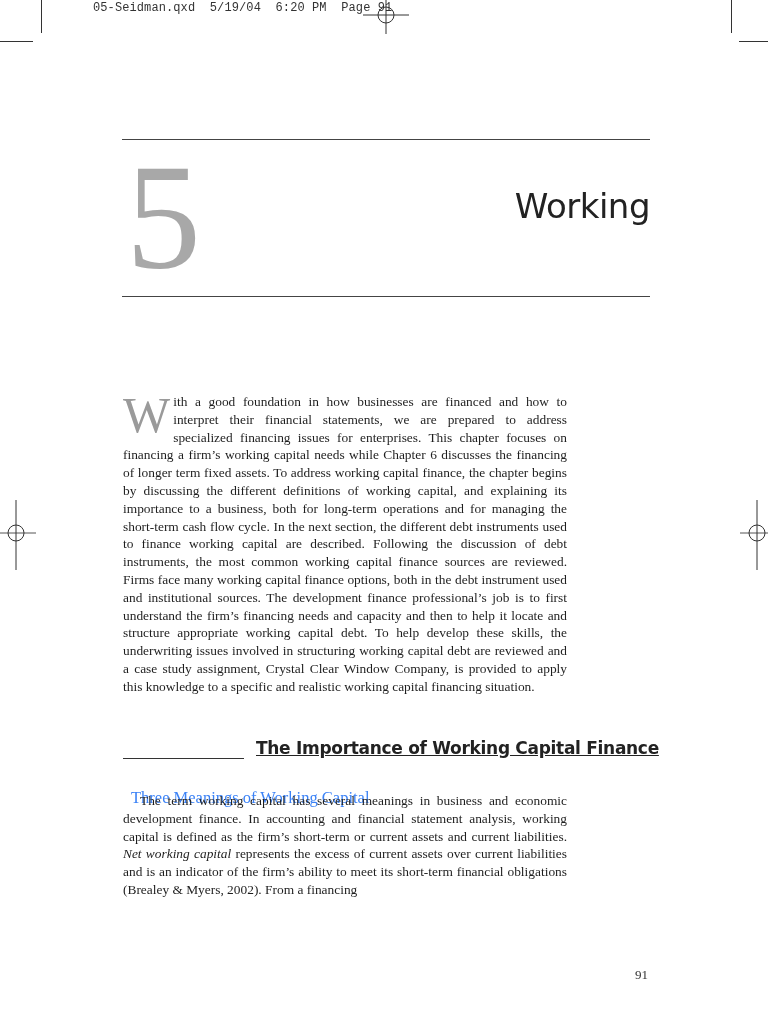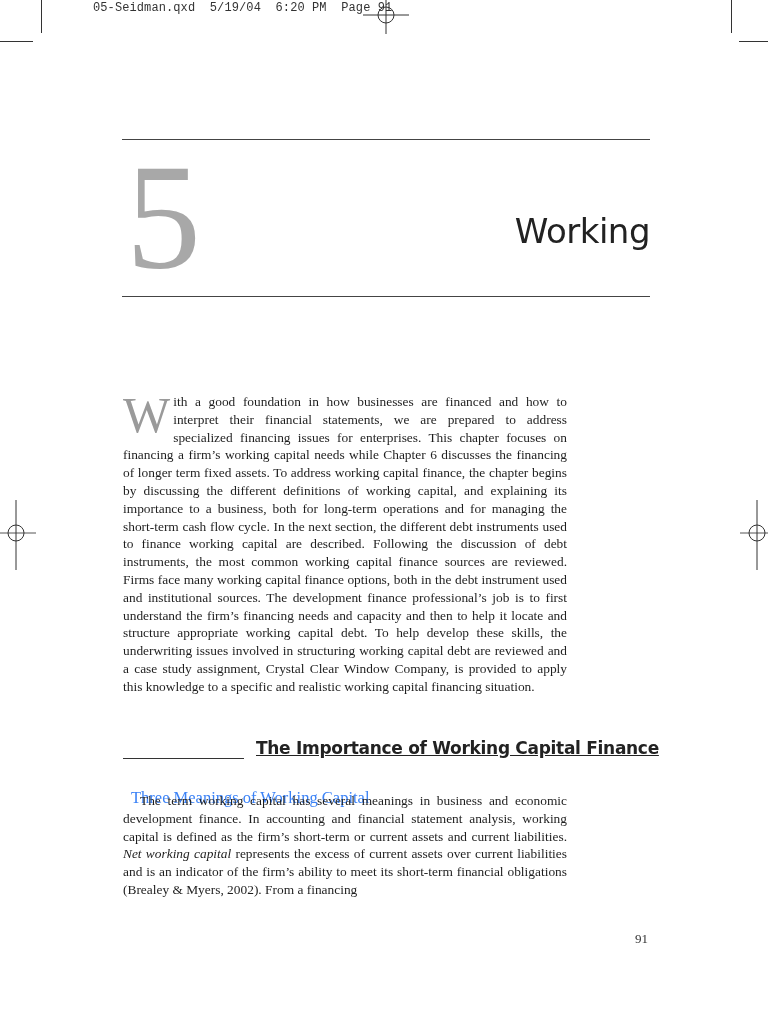--- a/index.html
+++ b/index.html
@@ -17,21 +17,21 @@
     .crop-h { position: absolute; height: 1px; background: #333; }
     .reg { position: absolute; }
 
     .rule { position: absolute; left: 122px; width: 528px; height: 1px; background: #444; }
     .chapter-num {
       position: absolute; left: 126px; top: 142px;
       font-family: "Liberation Serif", "DejaVu Serif", serif;
       font-size: 150px; line-height: 150px; color: #a8a8a8; font-weight: normal;
     }
     .chapter-title {
-      position: absolute; right: 118px; top: 209px; text-align: center;
+      position: absolute; right: 118px; top: 184px; text-align: center;
       font-family: "DejaVu Sans", "Liberation Sans", sans-serif;
       font-size: 34px; line-height: 44px; color: #222; font-weight: normal;
       letter-spacing: -0.5px;
     }
 
     .body-block {
       position: absolute; left: 123px; width: 444px;
       font-size: 13.4px; line-height: 17.8px; text-align: justify; color: #1e1e1e;
     }
     .intro { top: 393px; }
@@ -44,21 +44,21 @@
       position: absolute; left: 256px; top: 738px;
       font-family: "DejaVu Sans", "Liberation Sans", sans-serif;
       font-size: 17px; font-weight: bold; color: #222; letter-spacing: -0.3px; text-decoration: underline;
     }
     .subheading {
       position: absolute; left: 131px; top: 788px;
       font-size: 16.5px; color: #3b82f6;
     }
     .para2 { top: 792px; text-indent: 17px; }
     .page-number {
-      position: absolute; left: 635px; top: 931px; font-size: 13px; color: #333;
+      position: absolute; left: 635px; top: 967px; font-size: 13px; color: #333;
     }
   </style>
 </head>
 <body>
 
 <div class="slug">05-Seidman.qxd  5/19/04  6:20 PM  Page 91</div>
 
 <div class="crop-v" style="left:41px;top:0;height:33px;"></div>
 <div class="crop-h" style="left:0;top:41px;width:33px;"></div>
 <div class="crop-v" style="left:731px;top:0;height:33px;"></div>

